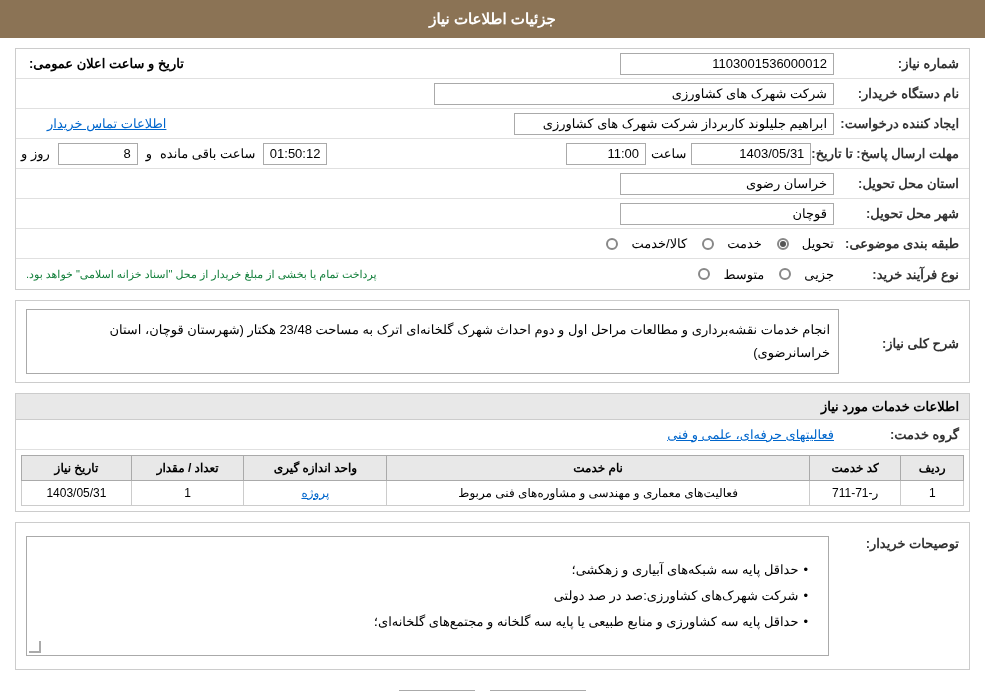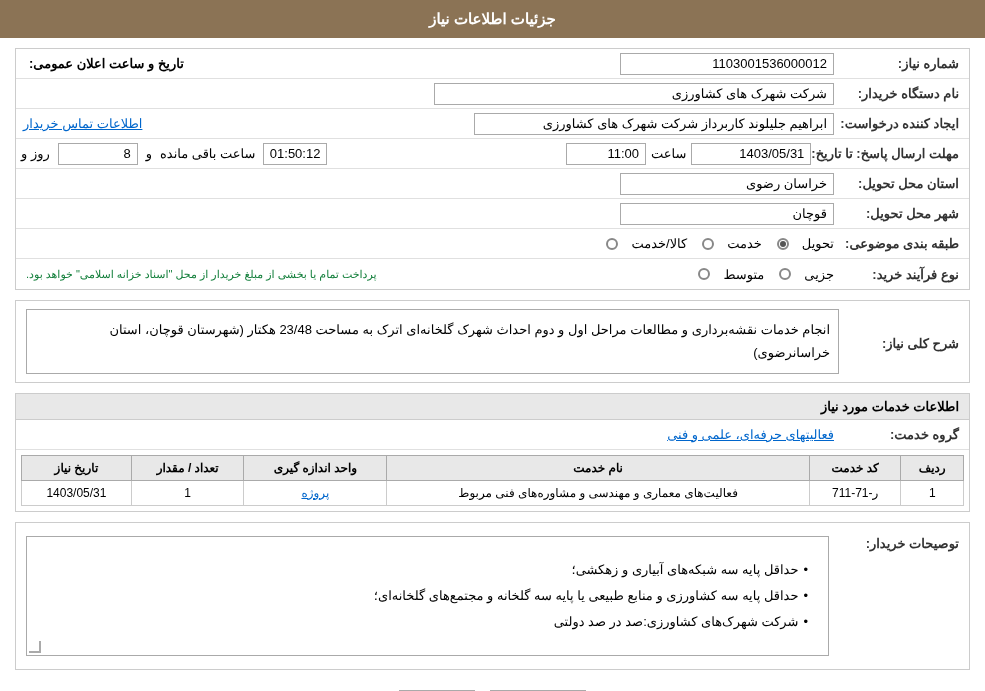--- a/index.html
+++ b/index.html
@@ -196,25 +196,25 @@
 
       <div class="row">
         <span class="label">نام دستگاه خریدار:</span>
         <div class="value-box" style="width:400px">
           <span>شرکت شهرک های کشاورزی</span>
         </div>
       </div>
 
       <div class="row">
         <span class="label">ایجاد کننده درخواست:</span>
-        <div class="value-box" style="width:360px">
+        <div class="value-box" style="width:320px">
           <span>ابراهیم جلیلوند کاربرداز شرکت شهرک های کشاورزی</span>
         </div>
         <div style="flex:1"></div>
-        <span class="link-text" style="margin-left:2px">اطلاعات تماس خریدار</span>
+        <span class="link-text" style="margin-left:26px">اطلاعات تماس خریدار</span>
       </div>
 
       <div class="row">
         <span class="label">مهلت ارسال پاسخ: تا تاریخ:</span>
         <div class="value-box small">
           <span>1403/05/31</span>
         </div>
         <span style="margin: 0 5px">ساعت</span>
         <div class="value-box xsmall">
           <span>11:00</span>
@@ -325,22 +325,22 @@
         </table>
       </div>
     </div>
 
     <div class="info-section">
       <div class="row" style="align-items:flex-start; padding: 8px 5px;">
         <span class="label" style="min-width:130px; padding-top:5px">توصیحات خریدار:</span>
         <div class="notes-box" style="flex:1; position:relative">
           <ul>
             <li>حداقل پایه سه شبکه‌های آبیاری و زهکشی؛</li>
+            <li>شرکت شهرک‌های کشاورزی:صد در صد دولتی</li>
             <li>حداقل پایه سه کشاورزی و منابع طبیعی یا پایه سه گلخانه و مجتمع‌های گلخانه‌ای؛</li>
-            <li>شرکت شهرک‌های کشاورزی:صد در صد دولتی</li>
           </ul>
 
           <div style="position:absolute; bottom:2px; left:2px; width:12px; height:12px; border-right:2px solid #aaa; border-bottom:2px solid #aaa; cursor:se-resize;"></div>
         </div>
       </div>
     </div>
 
     <div class="button-row">
       <button class="btn btn-back">بازگشت</button>
       <button class="btn btn-print">چاپ</button>

